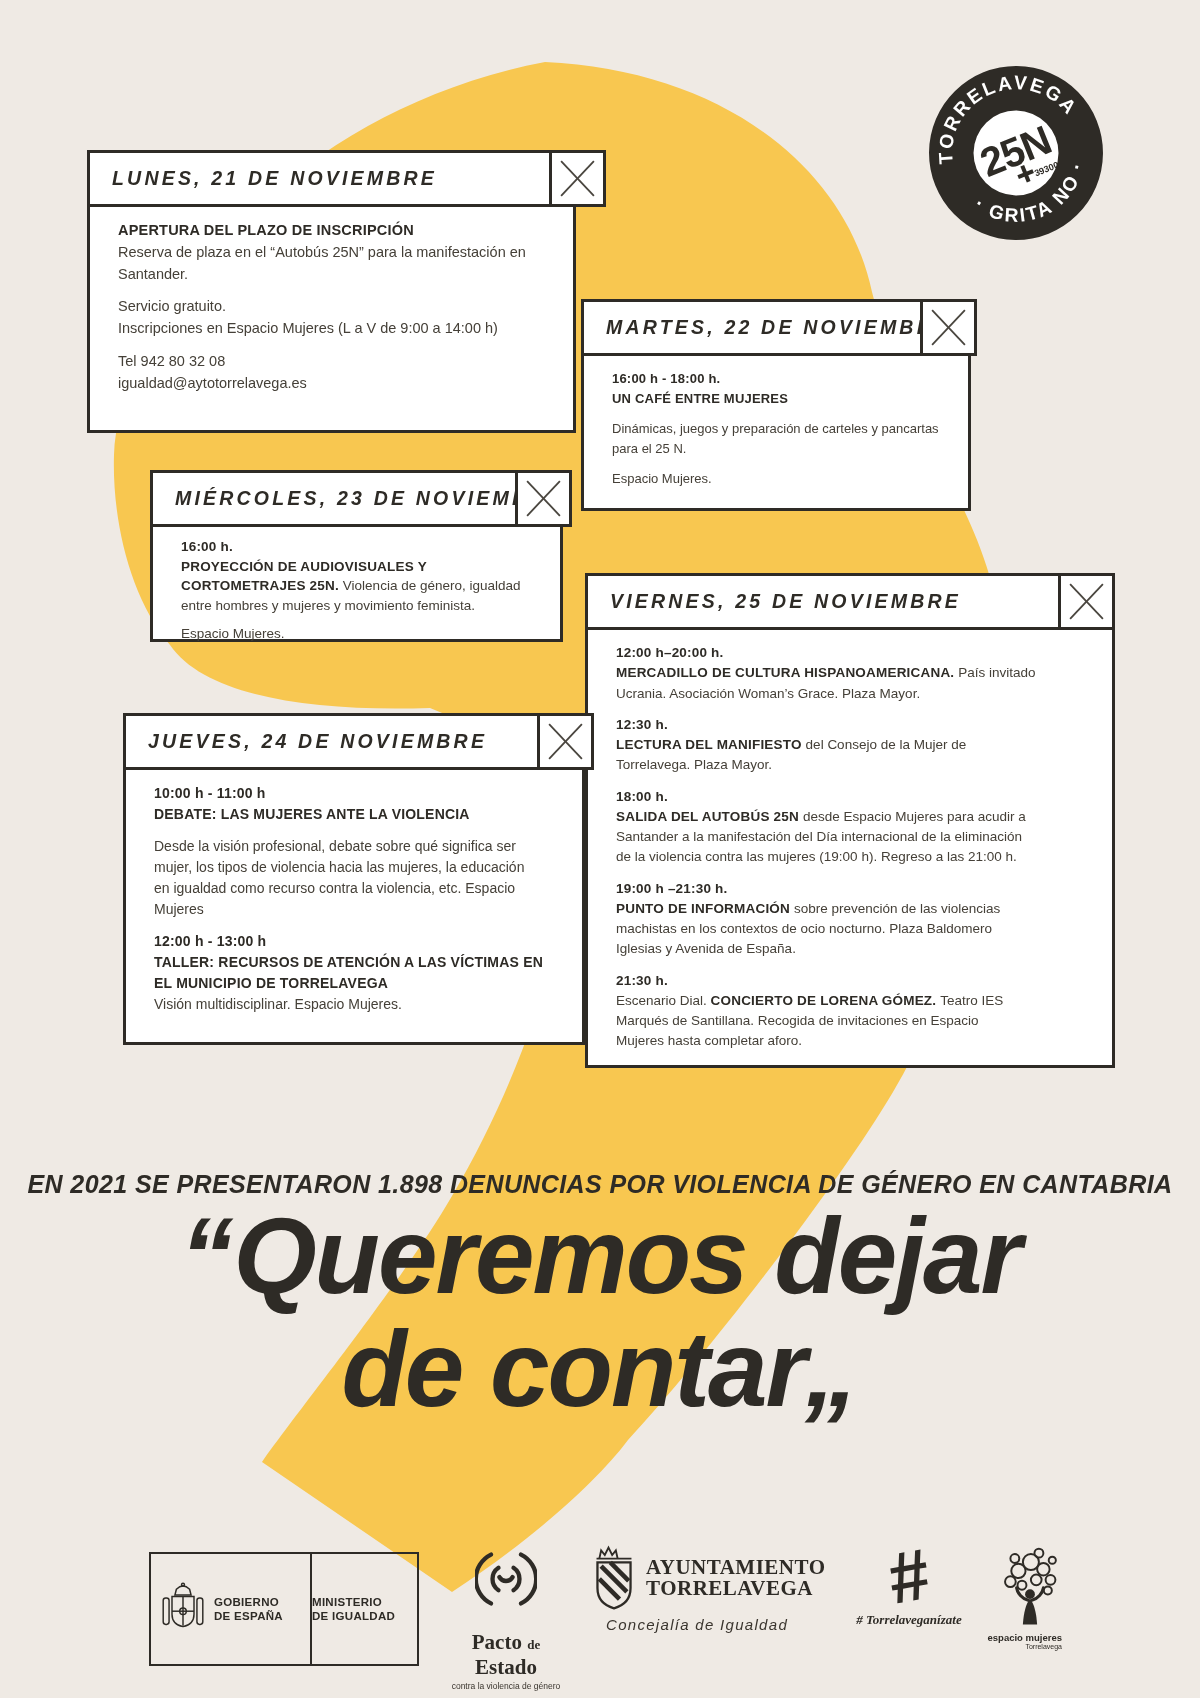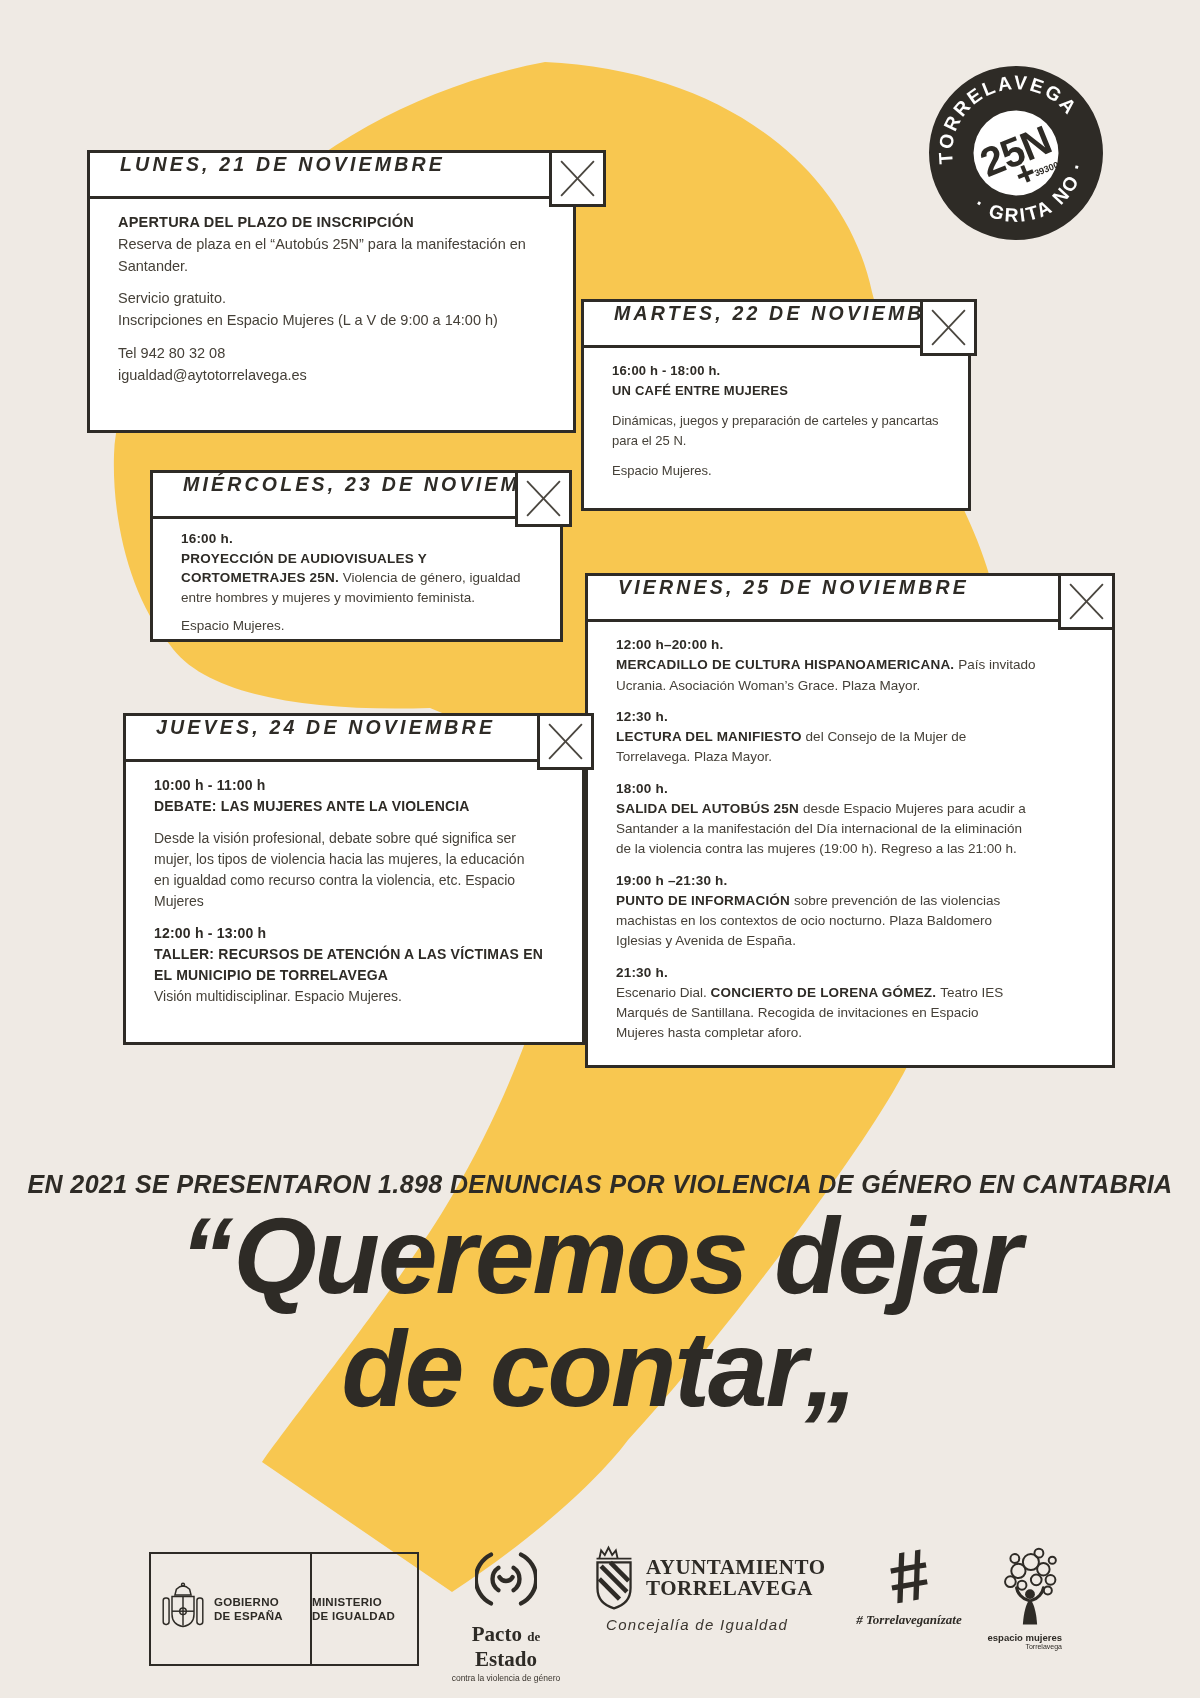--- a/index.html
+++ b/index.html
@@ -11,22 +11,22 @@
   .badge{position:absolute;left:927px;top:64px;width:178px;height:178px;z-index:1;}
   .badge-arc{font-family:"Liberation Sans",sans-serif;font-weight:bold;font-size:19px;
              letter-spacing:2.4px;fill:#fff;}
   .badge-core{font-family:"Liberation Sans",sans-serif;font-weight:bold;font-size:40px;
               fill:var(--ink,#2e2b26);letter-spacing:-1px;}
   .badge-code{font-family:"Liberation Sans",sans-serif;font-weight:bold;font-size:9px;
               fill:var(--ink,#2e2b26);}
   
   #cards-layer{position:absolute;inset:0;z-index:2;}
   .card{position:absolute;background:#fff;border:3px solid var(--ink,#2e2b26);box-sizing:border-box;}
-  .card-header{position:relative;height:46px;border-bottom:3px solid var(--ink,#2e2b26);
-               display:flex;padding-left:30px;box-sizing:border-box;}
+  .card-header{position:relative;height:54px;border-bottom:3px solid var(--ink,#2e2b26);
+               display:flex;align-items:center;padding-left:22px;box-sizing:border-box;}
   .card-title{margin:0;font-size:19.5px;font-style:italic;font-weight:bold;
               letter-spacing:3.2px;color:var(--ink,#2e2b26);white-space:nowrap;}
   .xbox{position:absolute;top:-3px;width:57px;height:57px;background:#fff;
         border:3px solid var(--ink,#2e2b26);box-sizing:border-box;}
   .xbox svg{width:100%;height:100%;display:block;}
   .xbox line{stroke:#4a463f;stroke-width:2;}
   .card-body{padding:13px 26px 0 28px;font-size:14px;line-height:1.5;color:var(--text,#454038);}
   .card-body p{margin:0 0 11px 0;}
   .card-body strong{color:var(--ink,#2e2b26);font-weight:bold;letter-spacing:0.2px;}
   .card--lunes    {left:87px; top:150px; width:489px; height:283px; z-index:2;}
@@ -57,21 +57,21 @@
   .footer > div{position:absolute;}
   .gov-box{left:149px;top:1552px;width:270px;height:114px;border:2px solid var(--ink,#2e2b26);
            display:flex;box-sizing:border-box;}
   .gov-cell{display:flex;align-items:center;box-sizing:border-box;}
   .gov-left{width:161px;border-right:2px solid var(--ink,#2e2b26);padding-left:10px;}
   .gov-right{flex:1;padding-left:0;}
   .coat{width:44px;height:62px;margin-right:9px;flex:none;}
   .gov-text{font-size:11.5px;line-height:1.25;letter-spacing:0.3px;color:var(--ink,#2e2b26);font-weight:bold;}
   .pacto{left:440px;top:1548px;width:132px;text-align:center;color:var(--ink,#2e2b26);}
   .pacto-icon{width:62px;height:62px;}
-  .pacto-title{font-family:"Liberation Serif",serif;font-weight:bold;font-size:21px;margin-top:8px;}
+  .pacto-title{font-family:"Liberation Serif",serif;font-weight:bold;font-size:21px;margin-top:16px;}
   .pacto-de{font-size:13px;}
   .pacto-sub{font-size:8.5px;margin-top:1px;color:#3a352e;}
   .ayto{left:590px;top:1544px;width:235px;color:var(--ink,#2e2b26);}
   .ayto-row{display:flex;align-items:center;}
   .ayto-shield{width:48px;height:68px;margin-right:8px;flex:none;}
   .ayto-name{font-family:"Liberation Serif",serif;font-weight:bold;font-size:21px;
              line-height:1.02;letter-spacing:0.5px;}
   .ayto-sub{font-style:italic;font-size:15px;letter-spacing:1.3px;margin-top:4px;margin-left:16px;color:#3a352e;}
   .hashtag{left:848px;top:1542px;width:122px;text-align:center;color:var(--ink,#2e2b26);}
   .hash-glyph{font-size:72px;font-weight:bold;line-height:0.95;transform:rotate(-10deg);}

